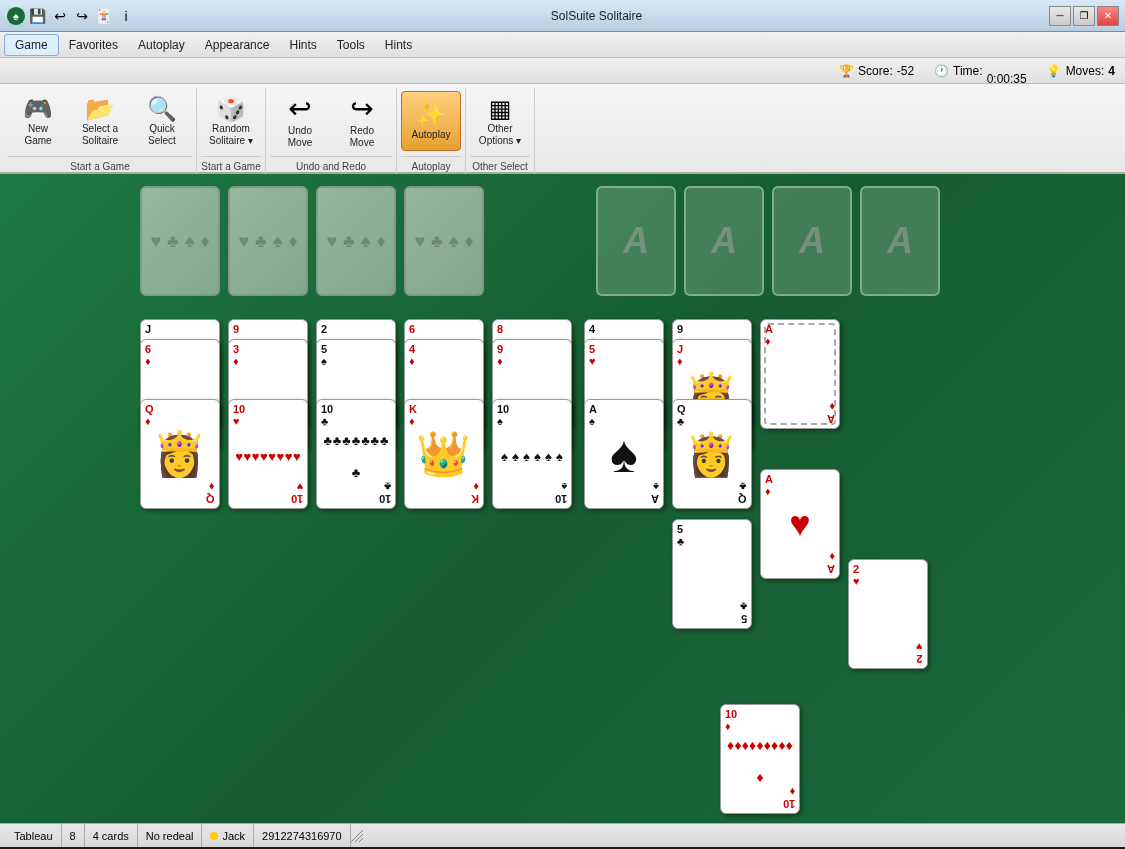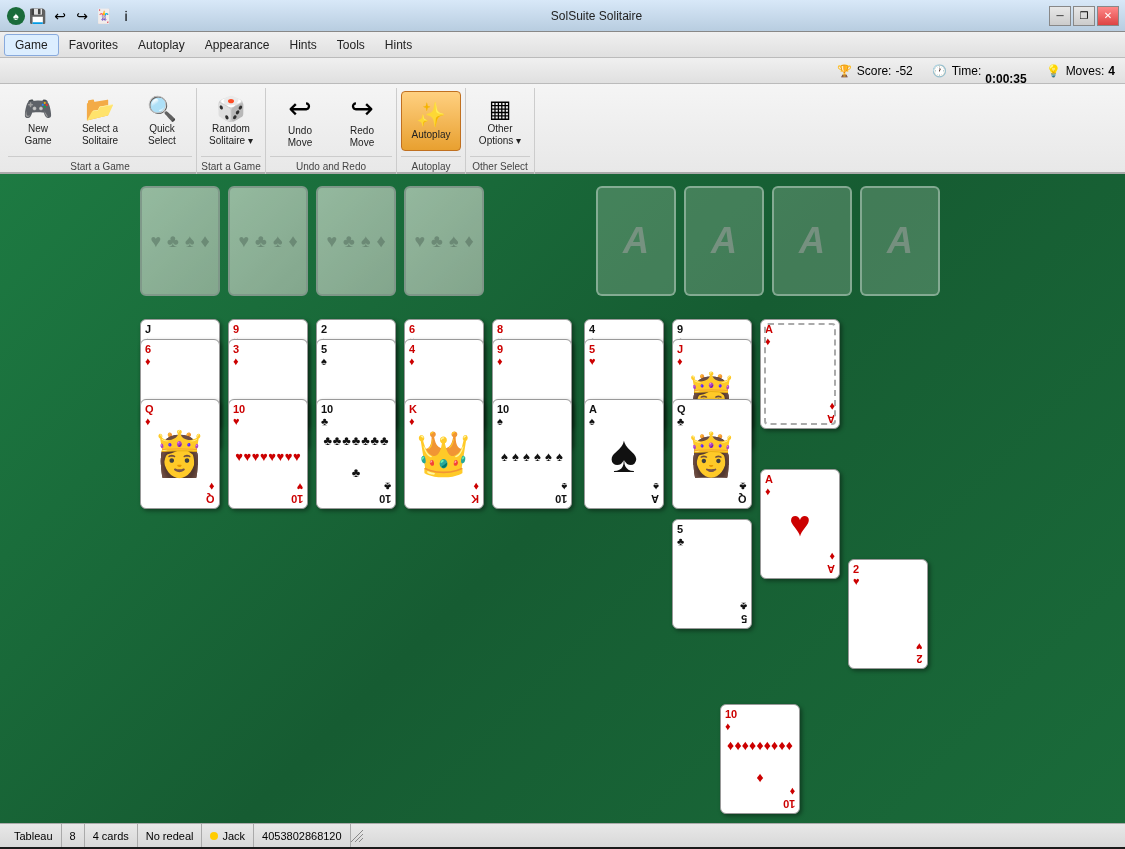--- a/index.html
+++ b/index.html
@@ -250,21 +250,21 @@
 
 <div class="statusbar-top">
   <div class="status-item">
     <span>🏆</span>
     <span>Score:</span>
     <span style="font-weight:normal;">-52</span>
   </div>
   <div class="status-item">
     <span>🕐</span>
     <span>Time:</span>
-    <span style="font-weight:bold;margin-top:17px;">0:00:35</span>
+    <span style="font-weight:normal;margin-top:17px;">0:00:35</span>
   </div>
   <div class="status-item">
     <span>💡</span>
     <span>Moves:</span>
     <span style="font-weight:bold;">4</span>
   </div>
 </div>
 
 <div class="toolbar">
 
@@ -603,21 +603,21 @@
     <span>4 cards</span>
   </div>
   <div class="sb-section">
     <span>No redeal</span>
   </div>
   <div class="sb-section">
     <span class="sb-dot"></span>
     <span>Jack</span>
   </div>
   <div class="sb-section">
-    <span>4053802868120</span>
+    <span>2912274316970</span>
   </div>
   <div class="sb-section" style="width:16px; padding:0;">
     <svg width="12" height="12" viewBox="0 0 12 12">
         <line x1="0" y1="12" x2="12" y2="0" stroke="#888" stroke-width="1"></line>
         <line x1="4" y1="12" x2="12" y2="4" stroke="#888" stroke-width="1"></line>
         <line x1="8" y1="12" x2="12" y2="8" stroke="#888" stroke-width="1"></line>
       </svg>
   </div>
 </div>
 

